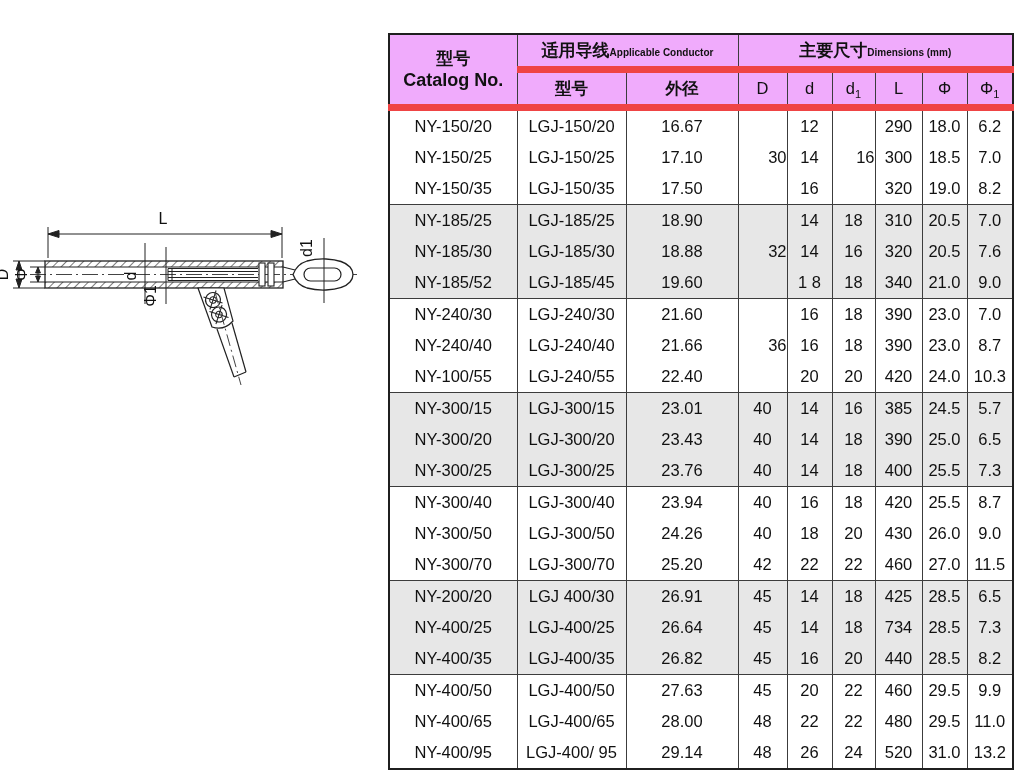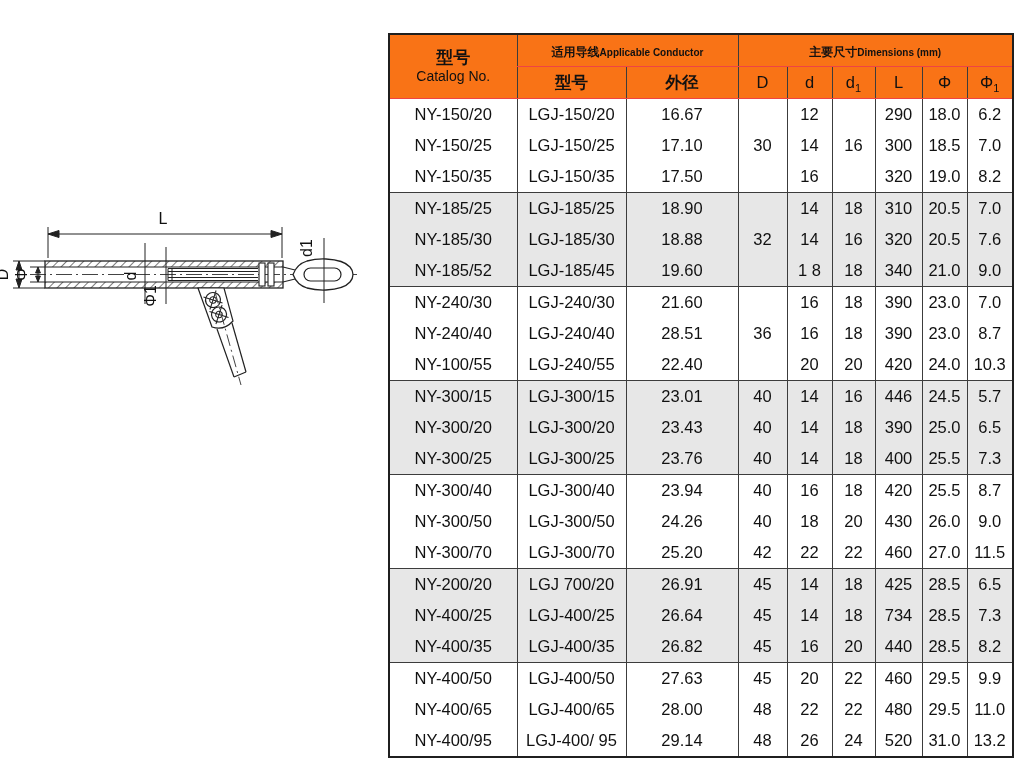--- a/index.html
+++ b/index.html
@@ -10,31 +10,31 @@
   
   .diagram{position:absolute;left:0;top:200px;width:390px;height:215px;}
   .diagram svg text{font-family:"Liberation Sans", sans-serif;font-size:16px;fill:#111;}
   
   .table-wrap{position:absolute;left:388px;top:33px;}
   table{border-collapse:collapse;table-layout:fixed;width:624px;border:2px solid #1f1f1f;}
   th,td{
     border-left:1px solid #3c3c3c;text-align:center;vertical-align:middle;
     padding:0;height:31px;line-height:31px;font-size:16.5px;white-space:nowrap;overflow:hidden;
   }
-  thead th{background:#f97316;border-bottom:1px solid #ef4444;font-weight:bold;line-height:normal;}
-  thead .zh{font-size:12px;font-weight:bold;}
+  thead th{background:#f0abfc;border-bottom:7px solid #ef4444;font-weight:bold;line-height:normal;}
+  thead .zh{font-size:17px;font-weight:bold;}
   thead .en{font-size:10px;font-weight:bold;}
   th.catalog-th .zh{display:block;font-size:17px;line-height:1.25;}
-  th.catalog-th .en{display:block;font-size:14px;line-height:1.25;font-weight:normal;}
+  th.catalog-th .en{display:block;font-size:18px;line-height:1.25;font-weight:bold;}
   #subhead-row th{height:31px;}
   #subhead-row th:nth-child(n+3){font-weight:normal;}
   sub{font-size:11px;line-height:0;}
   tbody tr.shade td{background:#e7e7e7;}
   tbody tr.group-end td{border-bottom:1px solid #3c3c3c;}
-  tbody td[rowspan]{border-bottom:1px solid #3c3c3c;}
+  tbody td[rowspan]{border-bottom:1px solid #3c3c3c;text-align:right;}
 </style>
 </head>
 <body>
 
 <div class="diagram">
   <svg width="390" height="215" viewBox="0 0 390 215">
     <defs>
       <pattern id="hatch" width="6" height="6" patternUnits="userSpaceOnUse" patternTransform="rotate(45)">
         <line x1="0" y1="0" x2="0" y2="6" stroke="#333" stroke-width="1.3"></line>
       </pattern>
@@ -231,21 +231,21 @@
           <td rowspan="3">36</td>
           <td>16</td>
           <td>18</td>
           <td>390</td>
           <td>23.0</td>
           <td>7.0</td>
         </tr>
         <tr>
           <td>NY-240/40</td>
           <td>LGJ-240/40</td>
-          <td>28.51</td>
+          <td>21.66</td>
           <td>16</td>
           <td>18</td>
           <td>390</td>
           <td>23.0</td>
           <td>8.7</td>
         </tr>
         <tr class="group-end">
           <td>NY-100/55</td>
           <td>LGJ-240/55</td>
           <td>22.40</td>
@@ -255,21 +255,21 @@
           <td>24.0</td>
           <td>10.3</td>
         </tr>
         <tr class="shade">
           <td>NY-300/15</td>
           <td>LGJ-300/15</td>
           <td>23.01</td>
           <td>40</td>
           <td>14</td>
           <td>16</td>
-          <td>446</td>
+          <td>385</td>
           <td>24.5</td>
           <td>5.7</td>
         </tr>
         <tr class="shade">
           <td>NY-300/20</td>
           <td>LGJ-300/20</td>
           <td>23.43</td>
           <td>40</td>
           <td>14</td>
           <td>18</td>
@@ -316,21 +316,21 @@
           <td>25.20</td>
           <td>42</td>
           <td>22</td>
           <td>22</td>
           <td>460</td>
           <td>27.0</td>
           <td>11.5</td>
         </tr>
         <tr class="shade">
           <td>NY-200/20</td>
-          <td>LGJ 700/20</td>
+          <td>LGJ 400/30</td>
           <td>26.91</td>
           <td>45</td>
           <td>14</td>
           <td>18</td>
           <td>425</td>
           <td>28.5</td>
           <td>6.5</td>
         </tr>
         <tr class="shade">
           <td>NY-400/25</td>

